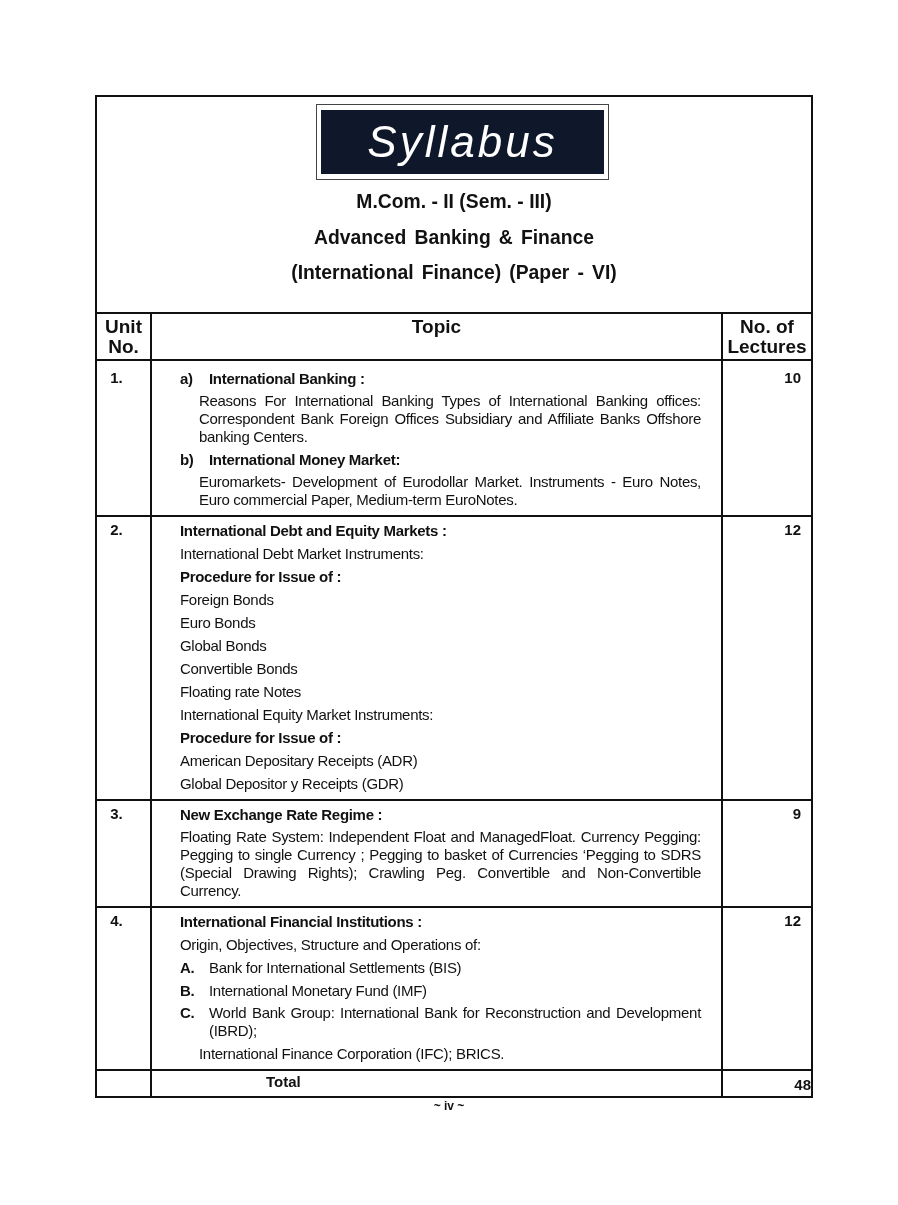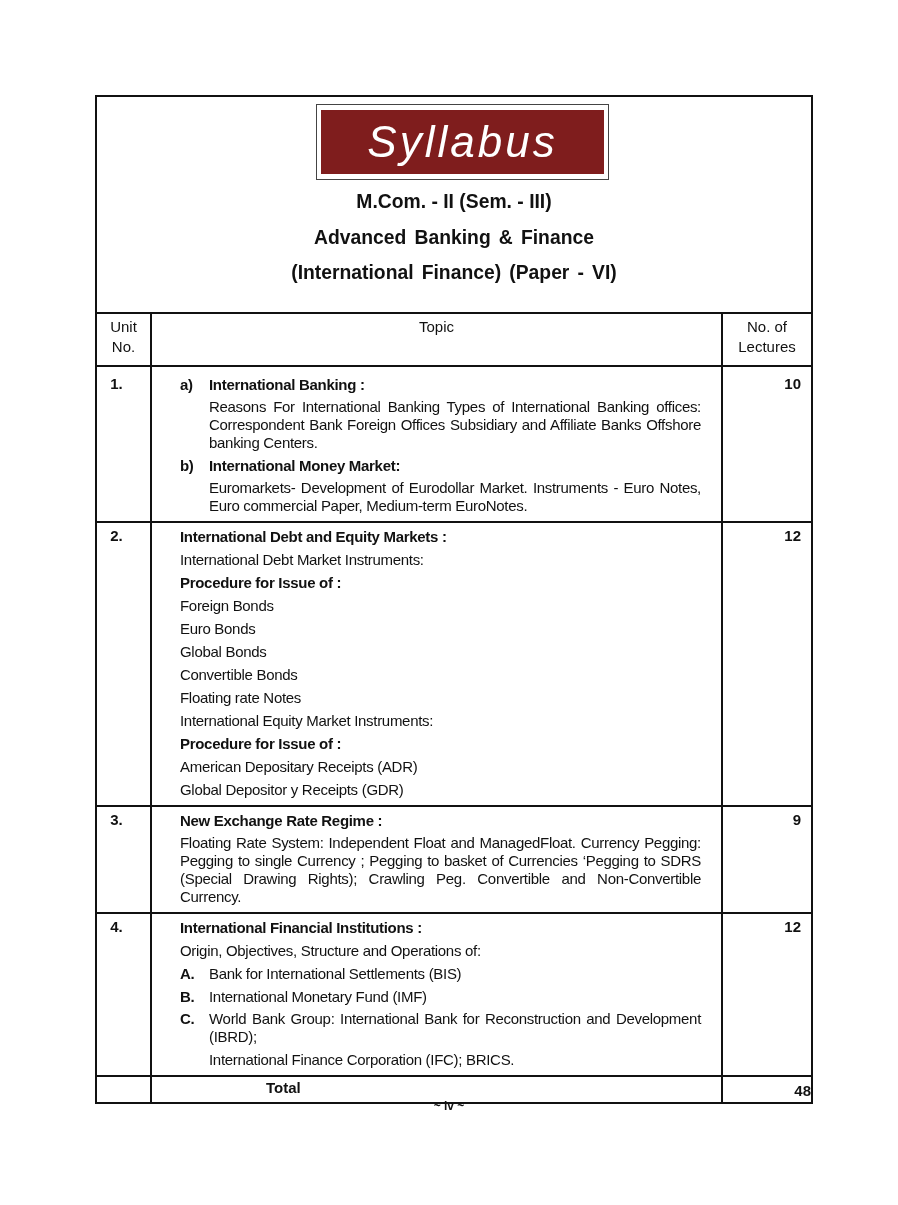--- a/index.html
+++ b/index.html
@@ -1,41 +1,41 @@
 <!DOCTYPE html>
 <html><head>
 <meta charset="utf-8">
 <style>
   html, body { margin: 0; padding: 0; background: #ffffff; }
   body { width: 898px; height: 1205px; position: relative; font-family: "Liberation Sans", sans-serif; color: #111; }
   .frame { position: absolute; left: 95px; top: 95px; width: 714px; border: 2px solid #111; }
   .header { height: 215px; border-bottom: 2px solid #111; position: relative; text-align: center; }
   .logo-box { position: absolute; left: 219px; top: 7px; width: 291px; height: 74px; border: 1px solid #444; background: #fff; }
-  .logo-inner { position: absolute; left: 4px; top: 5px; right: 4px; bottom: 5px; background: #7f1d1d; color: #fff; display: flex; align-items: center; justify-content: center; font-style: italic; font-size: 44px; letter-spacing: 3px; }
+  .logo-inner { position: absolute; left: 4px; top: 5px; right: 4px; bottom: 5px; background: #0f172a; color: #fff; display: flex; align-items: center; justify-content: center; font-style: italic; font-size: 44px; letter-spacing: 3px; }
   .h-line { position: absolute; left: 0; right: 0; font-weight: bold; font-size: 21px; transform: scaleX(0.92); }
   .h1 { top: 92px; }
   .h2 { top: 128px; word-spacing: 3px; }
   .h3 { top: 163px; word-spacing: 3px; }
   table { border-collapse: collapse; width: 714px; table-layout: fixed; }
   col.c1 { width: 54px; } col.c2 { width: 571px; } col.c3 { width: 89px; }
   td, th { border-left: 2px solid #111; vertical-align: top; padding: 0; font-size: 15px; }
   td:first-child, th:first-child { border-left: none; }
-  th { font-weight: normal; font-size: 15px; line-height: 20px; padding-top: 3px; padding-bottom: 8px; border-bottom: 2px solid #111; }
+  th { font-weight: bold; font-size: 19px; line-height: 20px; padding-top: 3px; padding-bottom: 2px; border-bottom: 2px solid #111; }
   tr.unit td { border-bottom: 2px solid #111; }
   tr.total td { border-bottom: none; font-weight: bold; padding: 2px 0 3px; }
   .unitno { text-align: center; font-weight: bold; padding-top: 4px; padding-right: 14px; }
   .lec { text-align: right; font-weight: bold; padding-top: 4px; padding-right: 10px; }
   .topic { padding: 4px 20px 2px 28px; letter-spacing: -0.3px; }
   .line { line-height: 19px; margin-bottom: 4px; }
   .bold { font-weight: bold; }
   .sub { display: flex; }
   .sub .lbl { width: 29px; flex: none; font-weight: bold; }
   .sub .txt { flex: 1; }
   .para { text-align: justify; line-height: 18px; margin-bottom: 4px; }
-  .indent { margin-left: 29px; }
+  .indent { margin-left: 19px; }
   .first-pad { padding-top: 8px; }
   .footer { position: absolute; left: 0; right: 0; top: 1099px; text-align: center; font-weight: bold; font-size: 12px; }
 </style>
 </head>
 <body>
 
 <div class="frame">
   <div class="header">
     <div class="logo-box">
       <div class="logo-inner">Syllabus</div>

